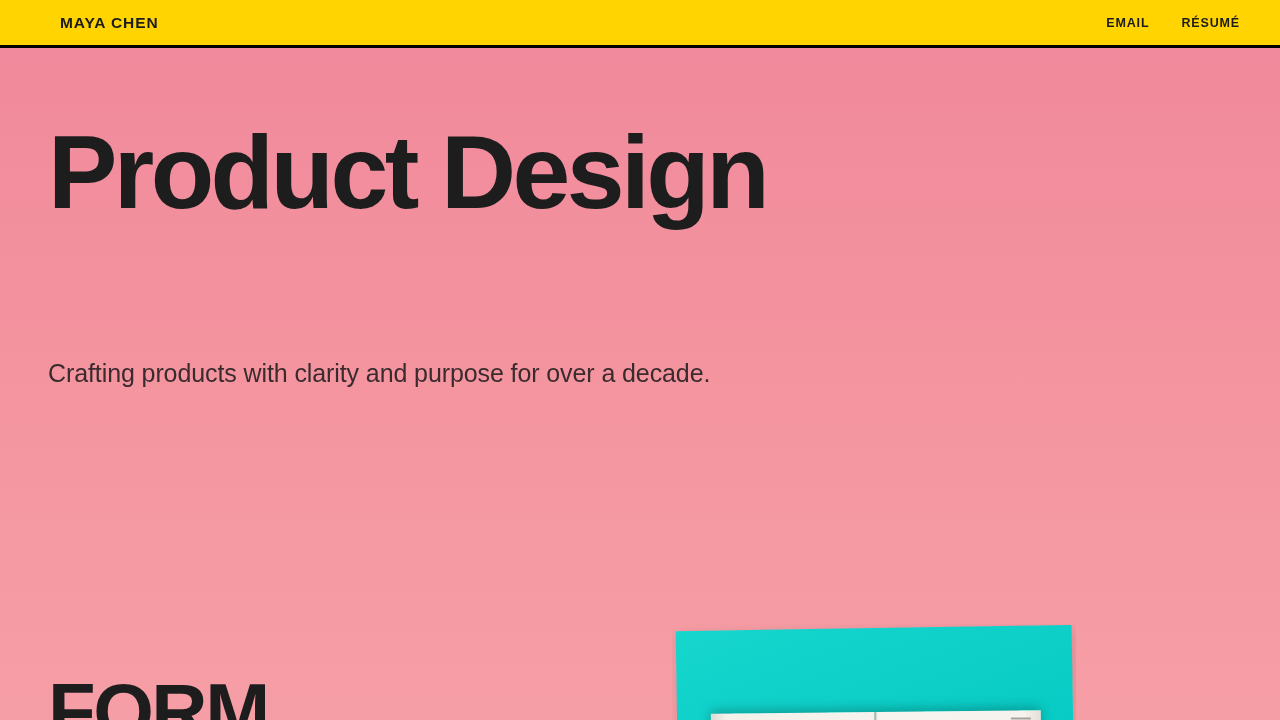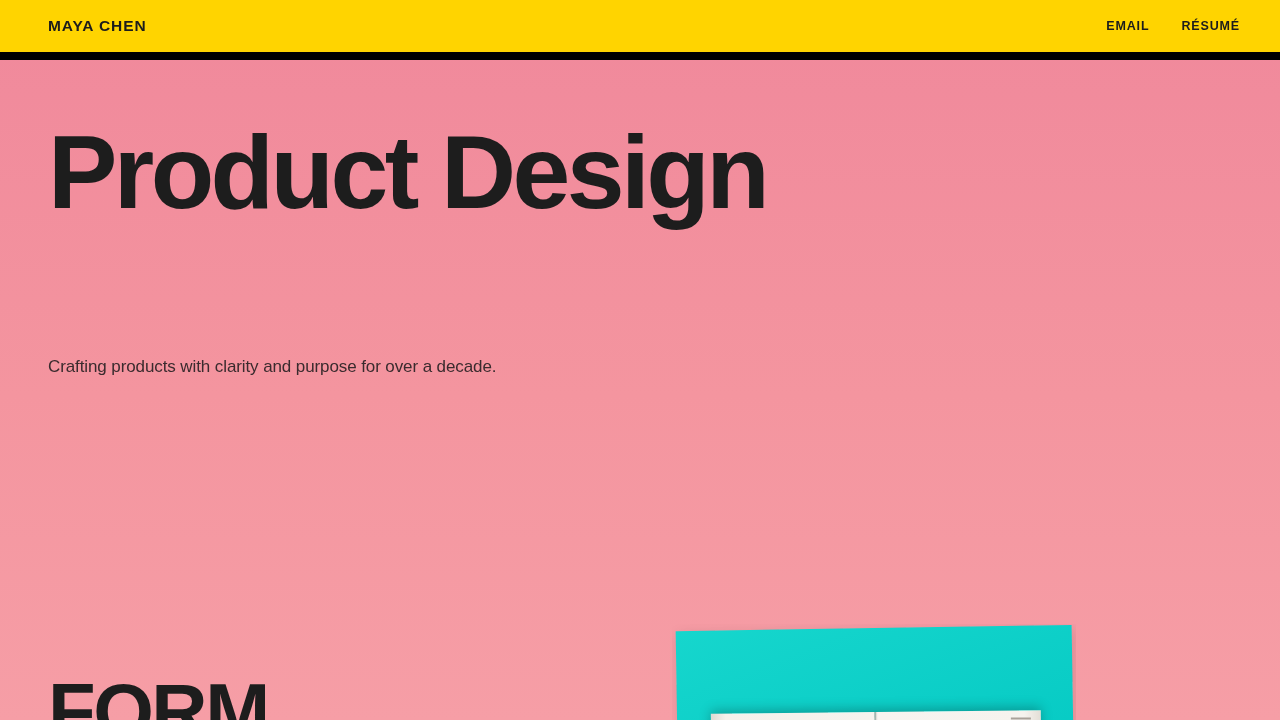--- a/index.html
+++ b/index.html
@@ -11,25 +11,25 @@
 
   body {
     font-family:"Liberation Sans", sans-serif;
     background:linear-gradient(180deg,#f0889b 0%, #f4959f 55%, #f69ea6 100%);
     position:relative;
   }
 
   
   #site-header {
     position:absolute; top:0; left:0;
-    width:1280px; height:60px;
+    width:1280px; height:48px;
     background:#ffd400;
-    border-bottom:8px solid #000000;
+    border-bottom:3px solid #000000;
     display:flex; align-items:center; justify-content:space-between;
-    padding:0 40px 0 48px;
+    padding:0 40px 0 60px;
     z-index:20;
   }
 
   #brand-logo {
     font-size:15.5px;
     font-weight:bold;
     letter-spacing:0.9px;
     color:#1c1c1c;
     white-space:nowrap;
   }
@@ -68,21 +68,21 @@
   #hero-heading .hl-line { display:block; }
 
   #hero-heading .amp {
     color:#55403f;
     letter-spacing:-2px;
   }
 
   #hero-subtitle {
     position:absolute;
     left:48px; top:294px;
-    font-size:17px;
+    font-size:25px;
     line-height:1.55;
     letter-spacing:-0.1px;
     color:#3a2b2e;
     white-space:nowrap;
   }
 
   #hero-subtitle .sub-line { display:block; }
 
   
   #section-word {

